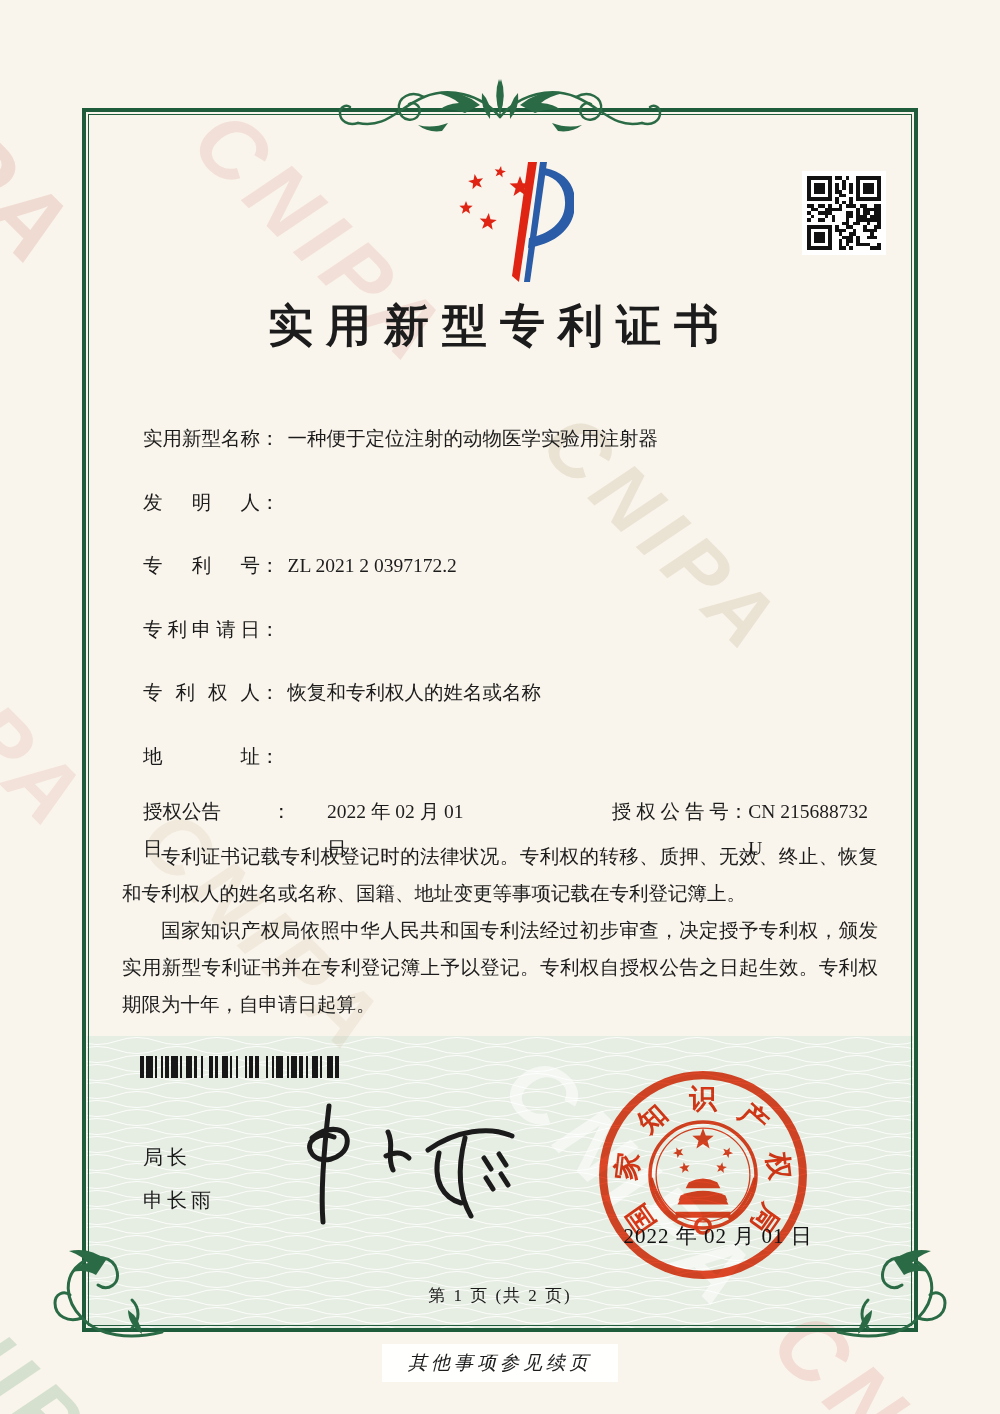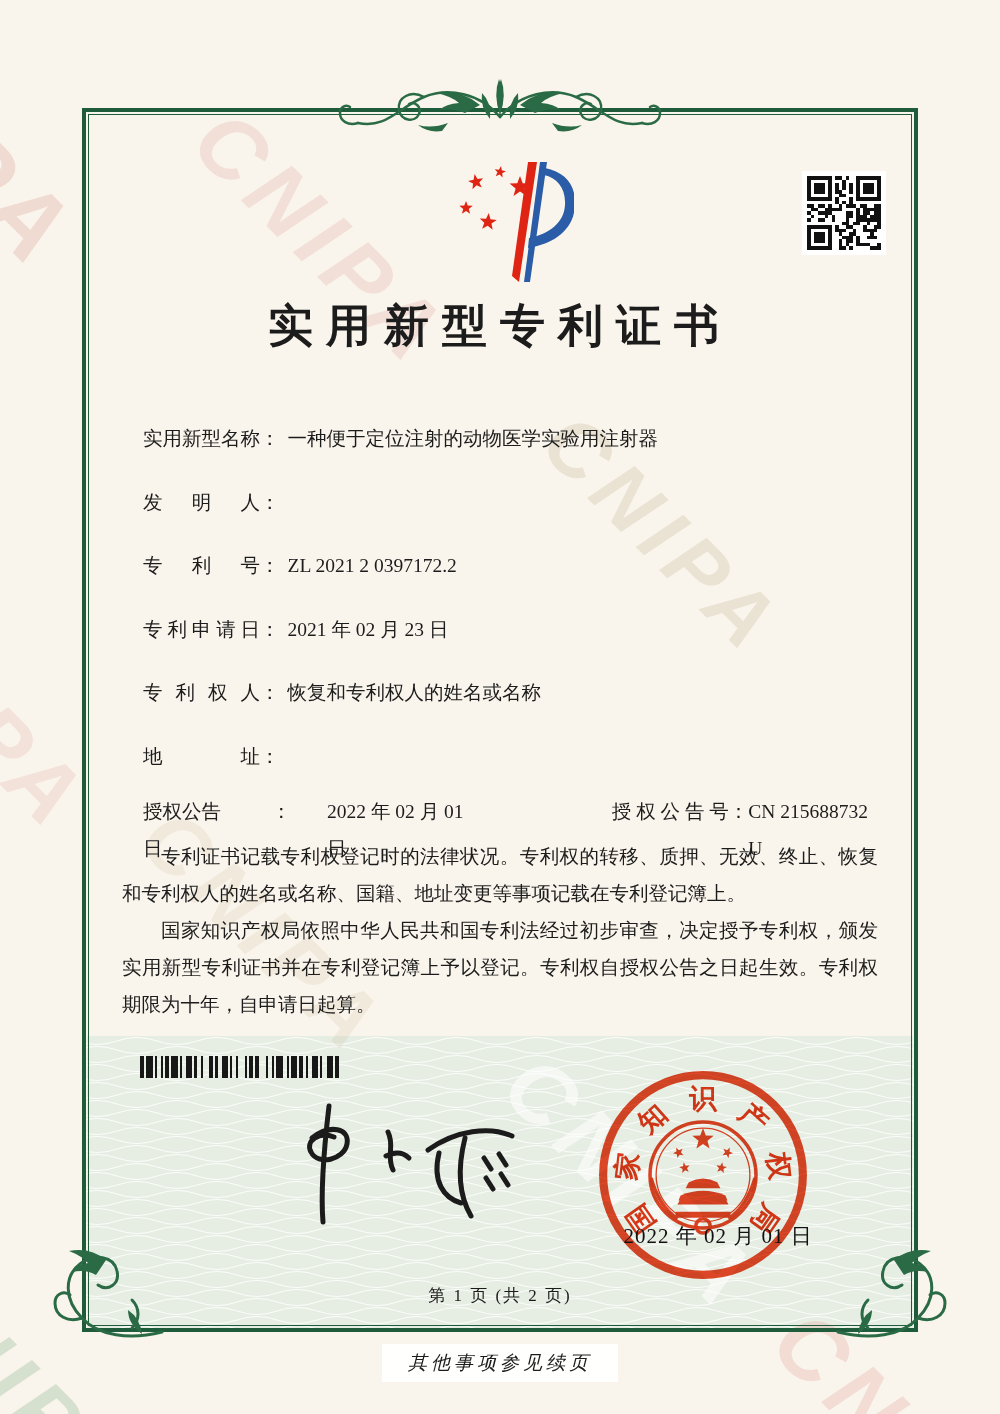--- a/index.html
+++ b/index.html
@@ -357,21 +357,20 @@
     </div>
     <div class="row">
       <span class="lbl">
           <span>专</span>
           <span>利</span>
           <span>申</span>
           <span>请</span>
           <span>日</span>
         </span>
         <span class="colon">：</span>
-      <span class="val">2021 年 02 月 23 日</span>
     </div>
     <div class="row">
       <span class="lbl">
           <span>专</span>
           <span>利</span>
           <span>权</span>
           <span>人</span>
         </span>
         <span class="colon">：</span>
       <span class="val">恢复和专利权人的姓名或名称</span>
@@ -460,20 +459,24 @@
       <i style="width: 6.3px; background: rgb(23, 23, 23);"></i>
       <i style="width: 2.1px; background: transparent;"></i>
       <i style="width: 2.1px; background: rgb(23, 23, 23);"></i>
       <i style="width: 4.2px; background: transparent;"></i>
       <i style="width: 6.3px; background: rgb(23, 23, 23);"></i>
       <i style="width: 2.1px; background: transparent;"></i>
       <i style="width: 4.2px; background: rgb(23, 23, 23);"></i>
       <i style="width: 2.1px; background: transparent;"></i>
     </div>
 
+  <div class="director">
+    <div>局长</div>
+    <div>申长雨</div>
+  </div>
 
   <svg class="signature" width="262" height="134" viewBox="0 0 262 134">
     <g fill="none" stroke="#1b1b1b" stroke-width="5" stroke-linecap="round" stroke-linejoin="round">
       <path d="M50,40 C68,26 88,30 85,46 C82,62 56,68 49,54 C43,43 57,33 72,39"></path>
       <path d="M67,8 C63,42 58,88 61,124"></path>
       <path d="M126,34 C133,48 124,58 131,72"></path>
       <path d="M124,58 C134,53 142,55 147,60"></path>
       <path d="M166,52 C194,32 228,28 250,38"></path>
       <path d="M203,40 C196,68 196,96 209,118"></path>
       <path d="M177,55 C170,84 182,100 199,105"></path>

